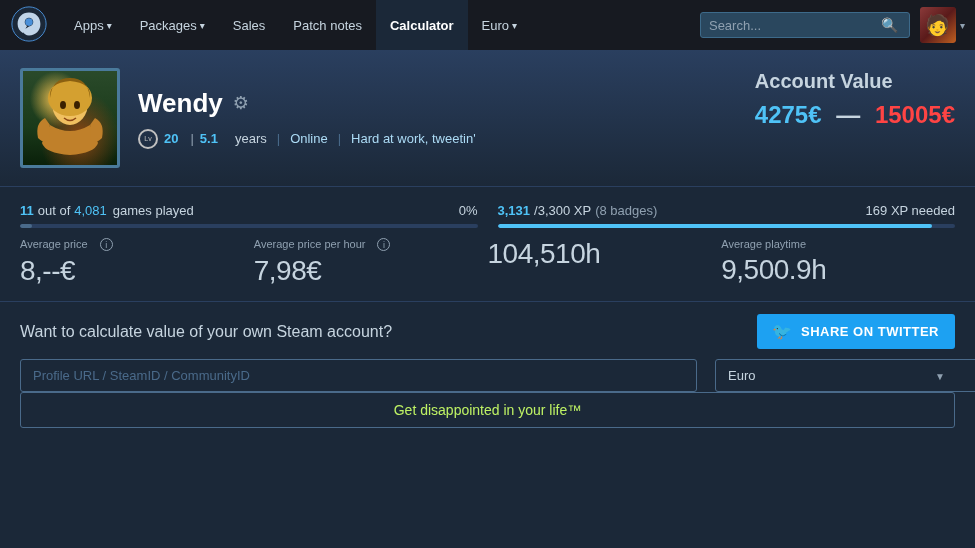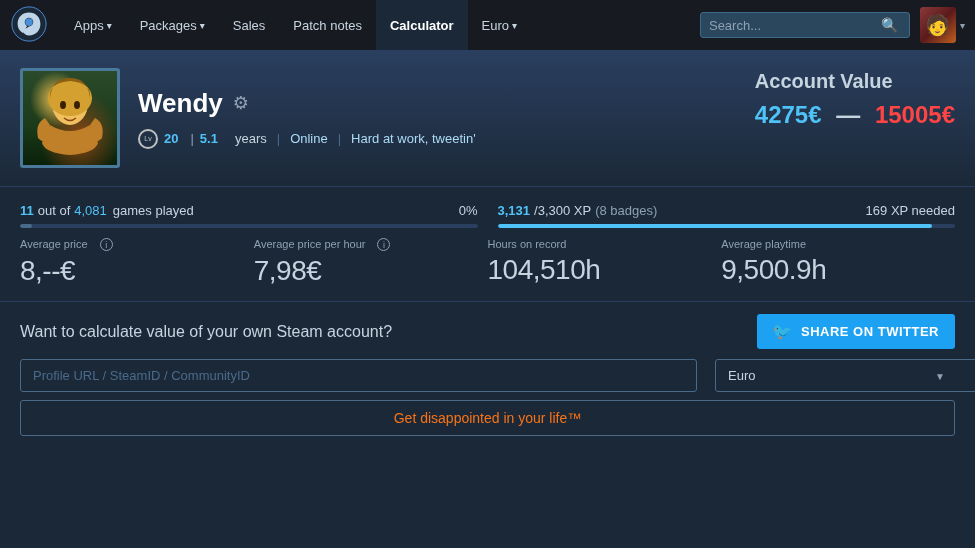--- a/index.html
+++ b/index.html
@@ -307,21 +307,21 @@
       gap: 8px;
       text-transform: uppercase;
       letter-spacing: 0.5px;
     }
     .twitter-bird {
       font-size: 16px;
     }
     .input-row {
       display: flex;
       gap: 18px;
-      margin-bottom: 8px;
+      margin-bottom: 0;
     }
     .url-input {
       flex: 1;
       background: #1b2838;
       border: 1px solid #4a6a8a;
       border-radius: 3px;
       color: #c6d4df;
       font-size: 13px;
       padding: 8px 12px;
       outline: none;
@@ -351,21 +351,21 @@
       transform: translateY(-50%);
       color: #8fa0b0;
       font-size: 10px;
       pointer-events: none;
     }
     .disappoint-btn {
       width: 100%;
       background: #1b2838;
       border: 1px solid #4a6a8a;
       border-radius: 3px;
-      color: #f97316;
+      color: #bef264;
       font-size: 14px;
       padding: 9px;
       cursor: pointer;
       text-align: center;
     }
   </style>
 </head>
 <body>
 
 <nav class="navbar">
@@ -499,23 +499,20 @@
       <div class="metric-value">8,--€</div>
     </div>
     <div class="metric-item">
       <div class="metric-label">
         <span>Average price per hour</span>
         <span class="info-icon">i</span>
       </div>
       <div class="metric-value">7,98€</div>
     </div>
     <div class="metric-item">
-      <div class="metric-label">
-        <span>Hours on record</span>
-      </div>
       <div class="metric-value">104,510h</div>
     </div>
     <div class="metric-item">
       <div class="metric-label">
         <span>Average playtime</span>
       </div>
       <div class="metric-value">9,500.9h</div>
     </div>
   </div>
 </div>

